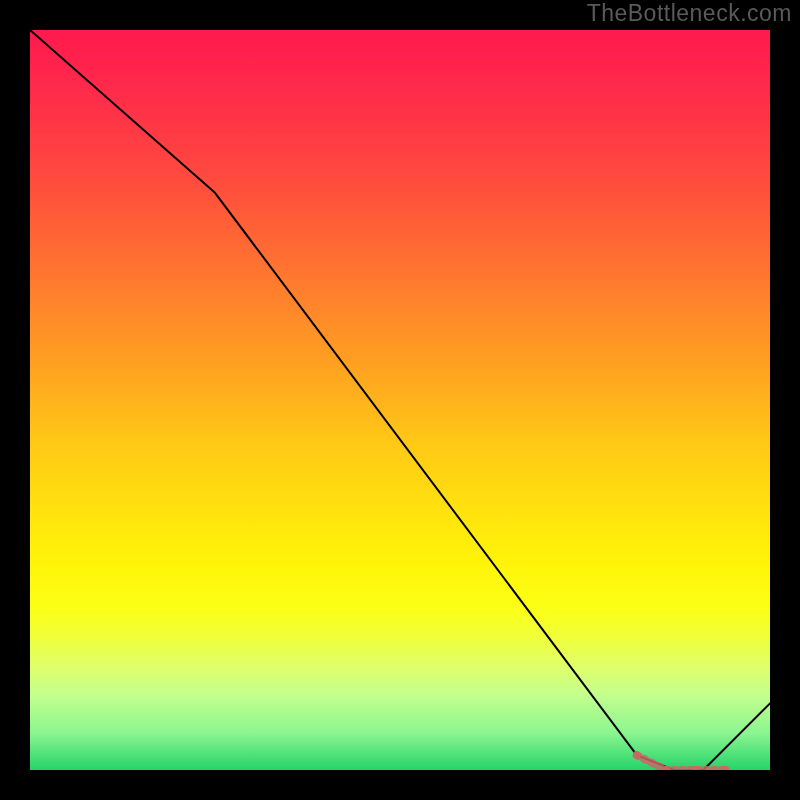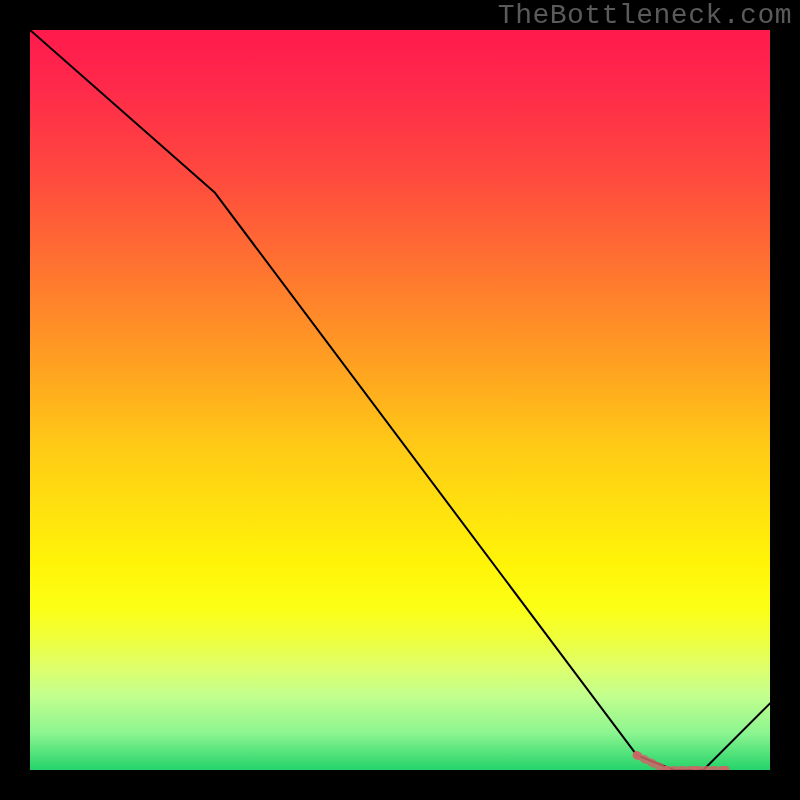--- a/index.html
+++ b/index.html
@@ -15,24 +15,23 @@
     position: relative;
     width: 800px;
     height: 800px;
     background: #000;
   }
   .watermark {
     position: absolute;
     top: 0;
     right: 8px;
     color: #5a5a5a;
-    font-size: 28px;
+    font-size: 23px;
     font-weight: 500;
     letter-spacing: 0.5px;
-    font-family: Liberation Mono, monospace;
   }
   
   .plot {
     position: absolute;
     left: 30px;
     top: 30px;
     width: 740px;
     height: 740px;
   }
   

